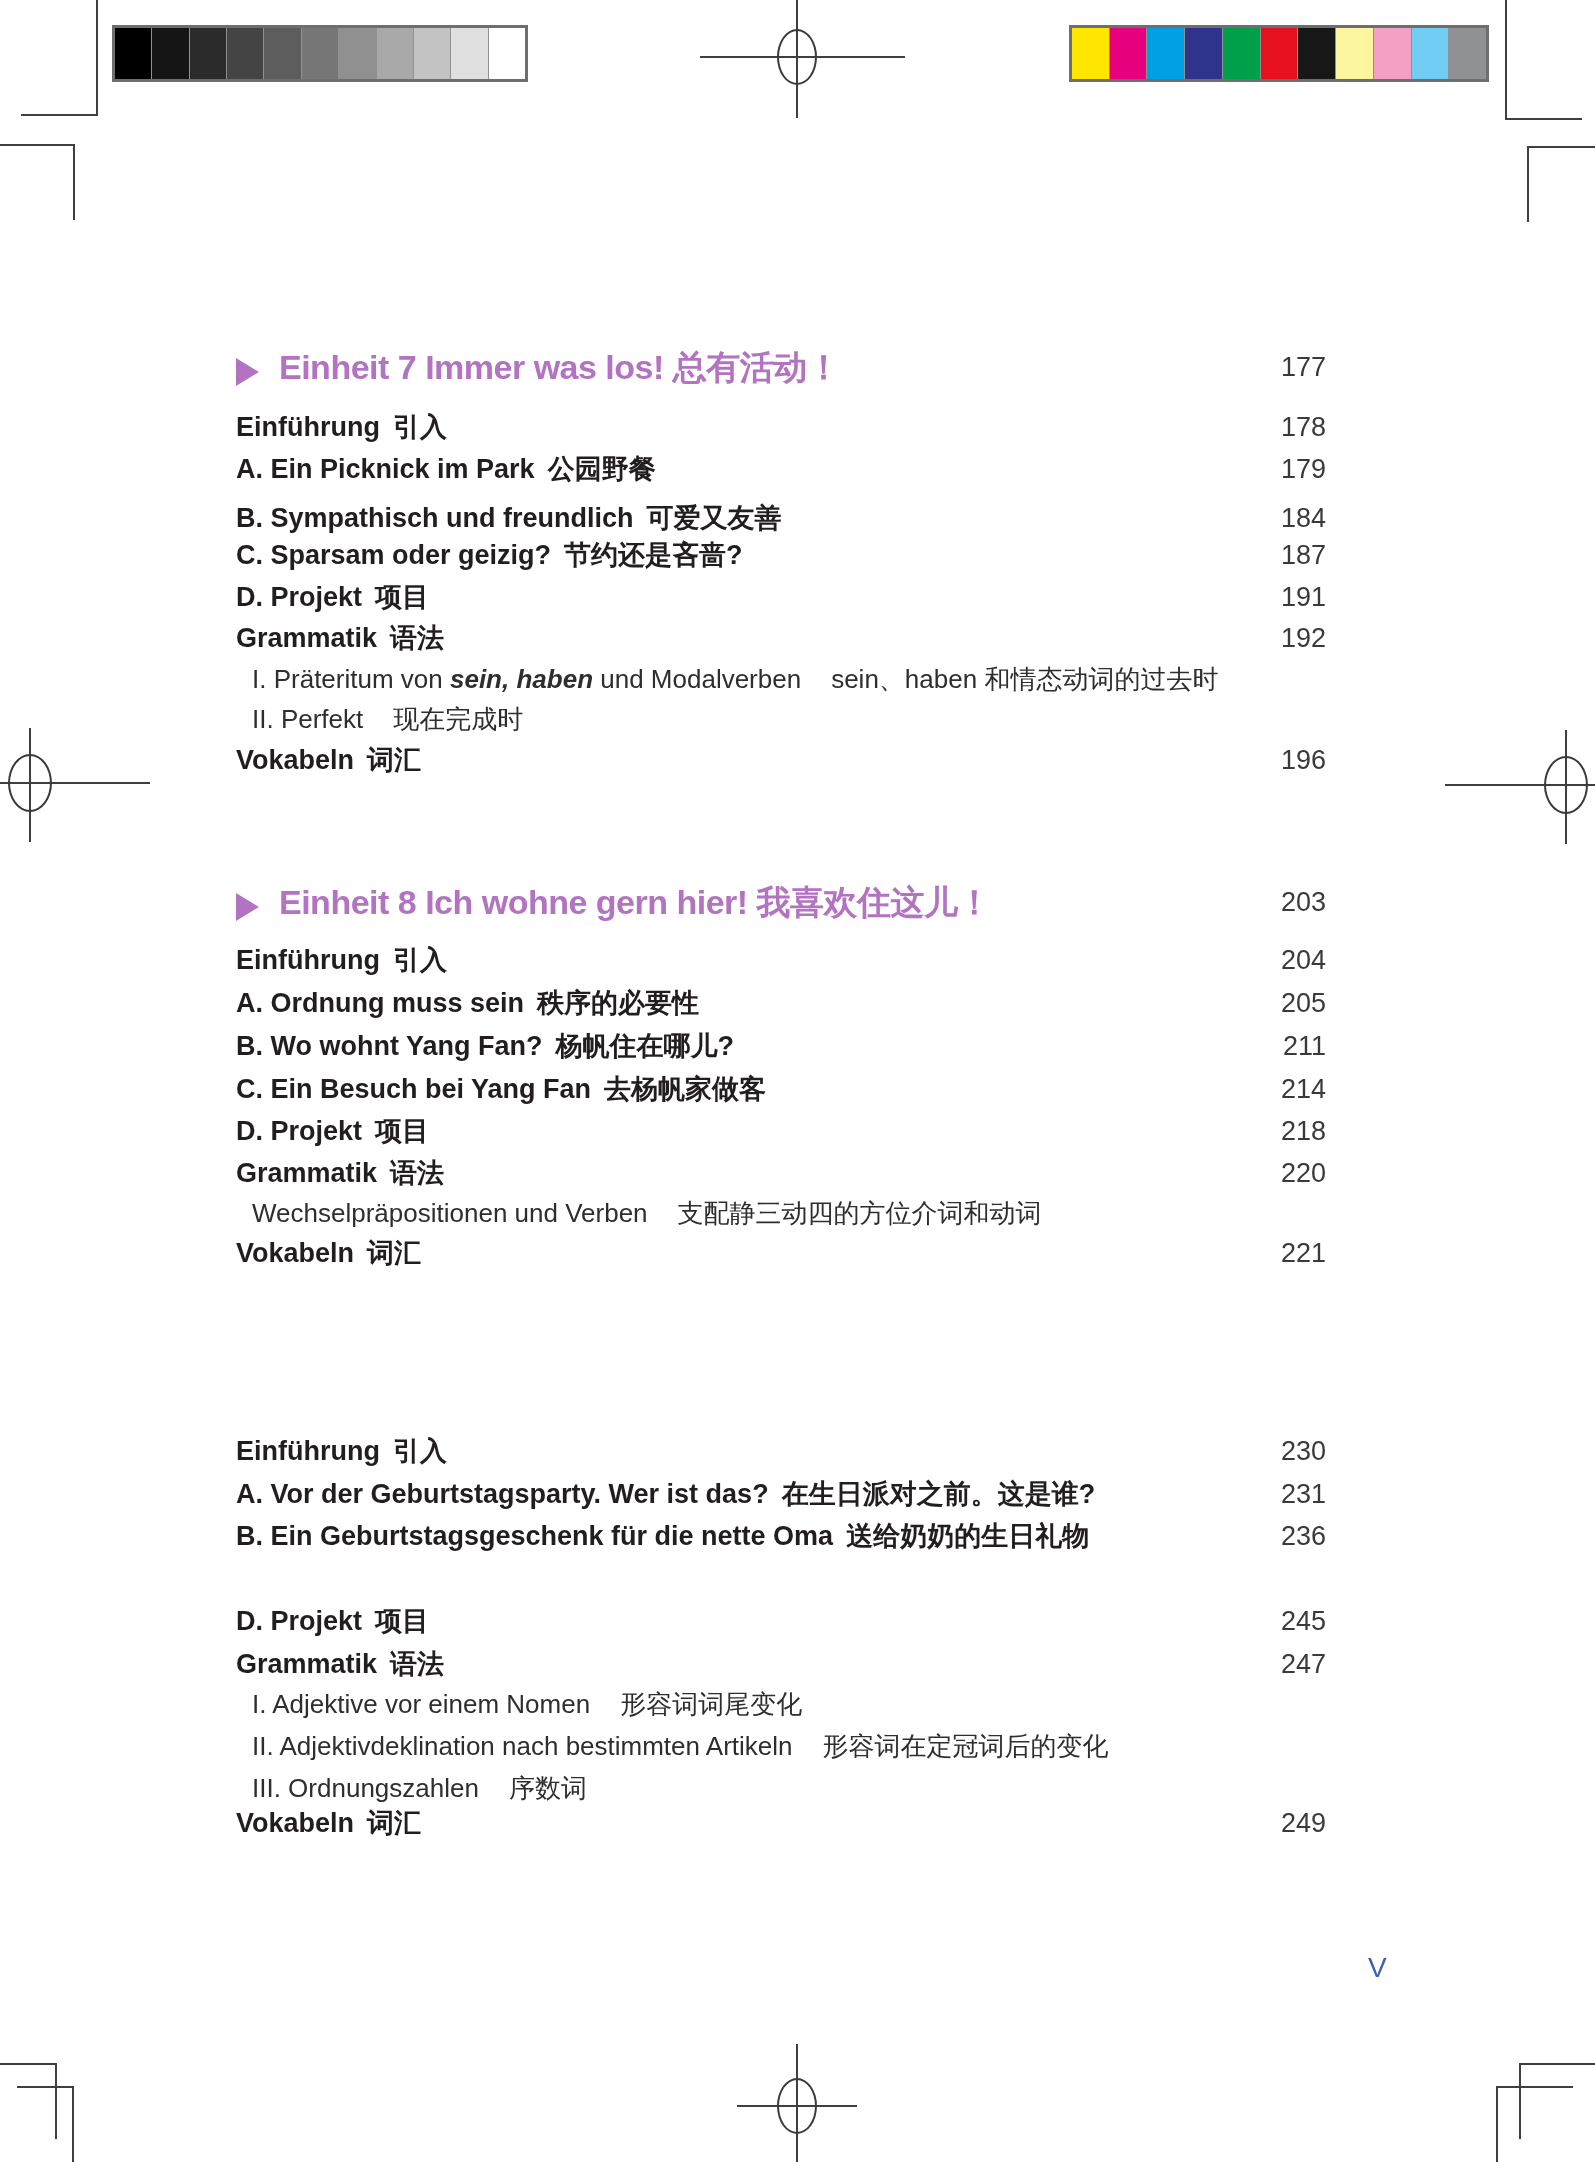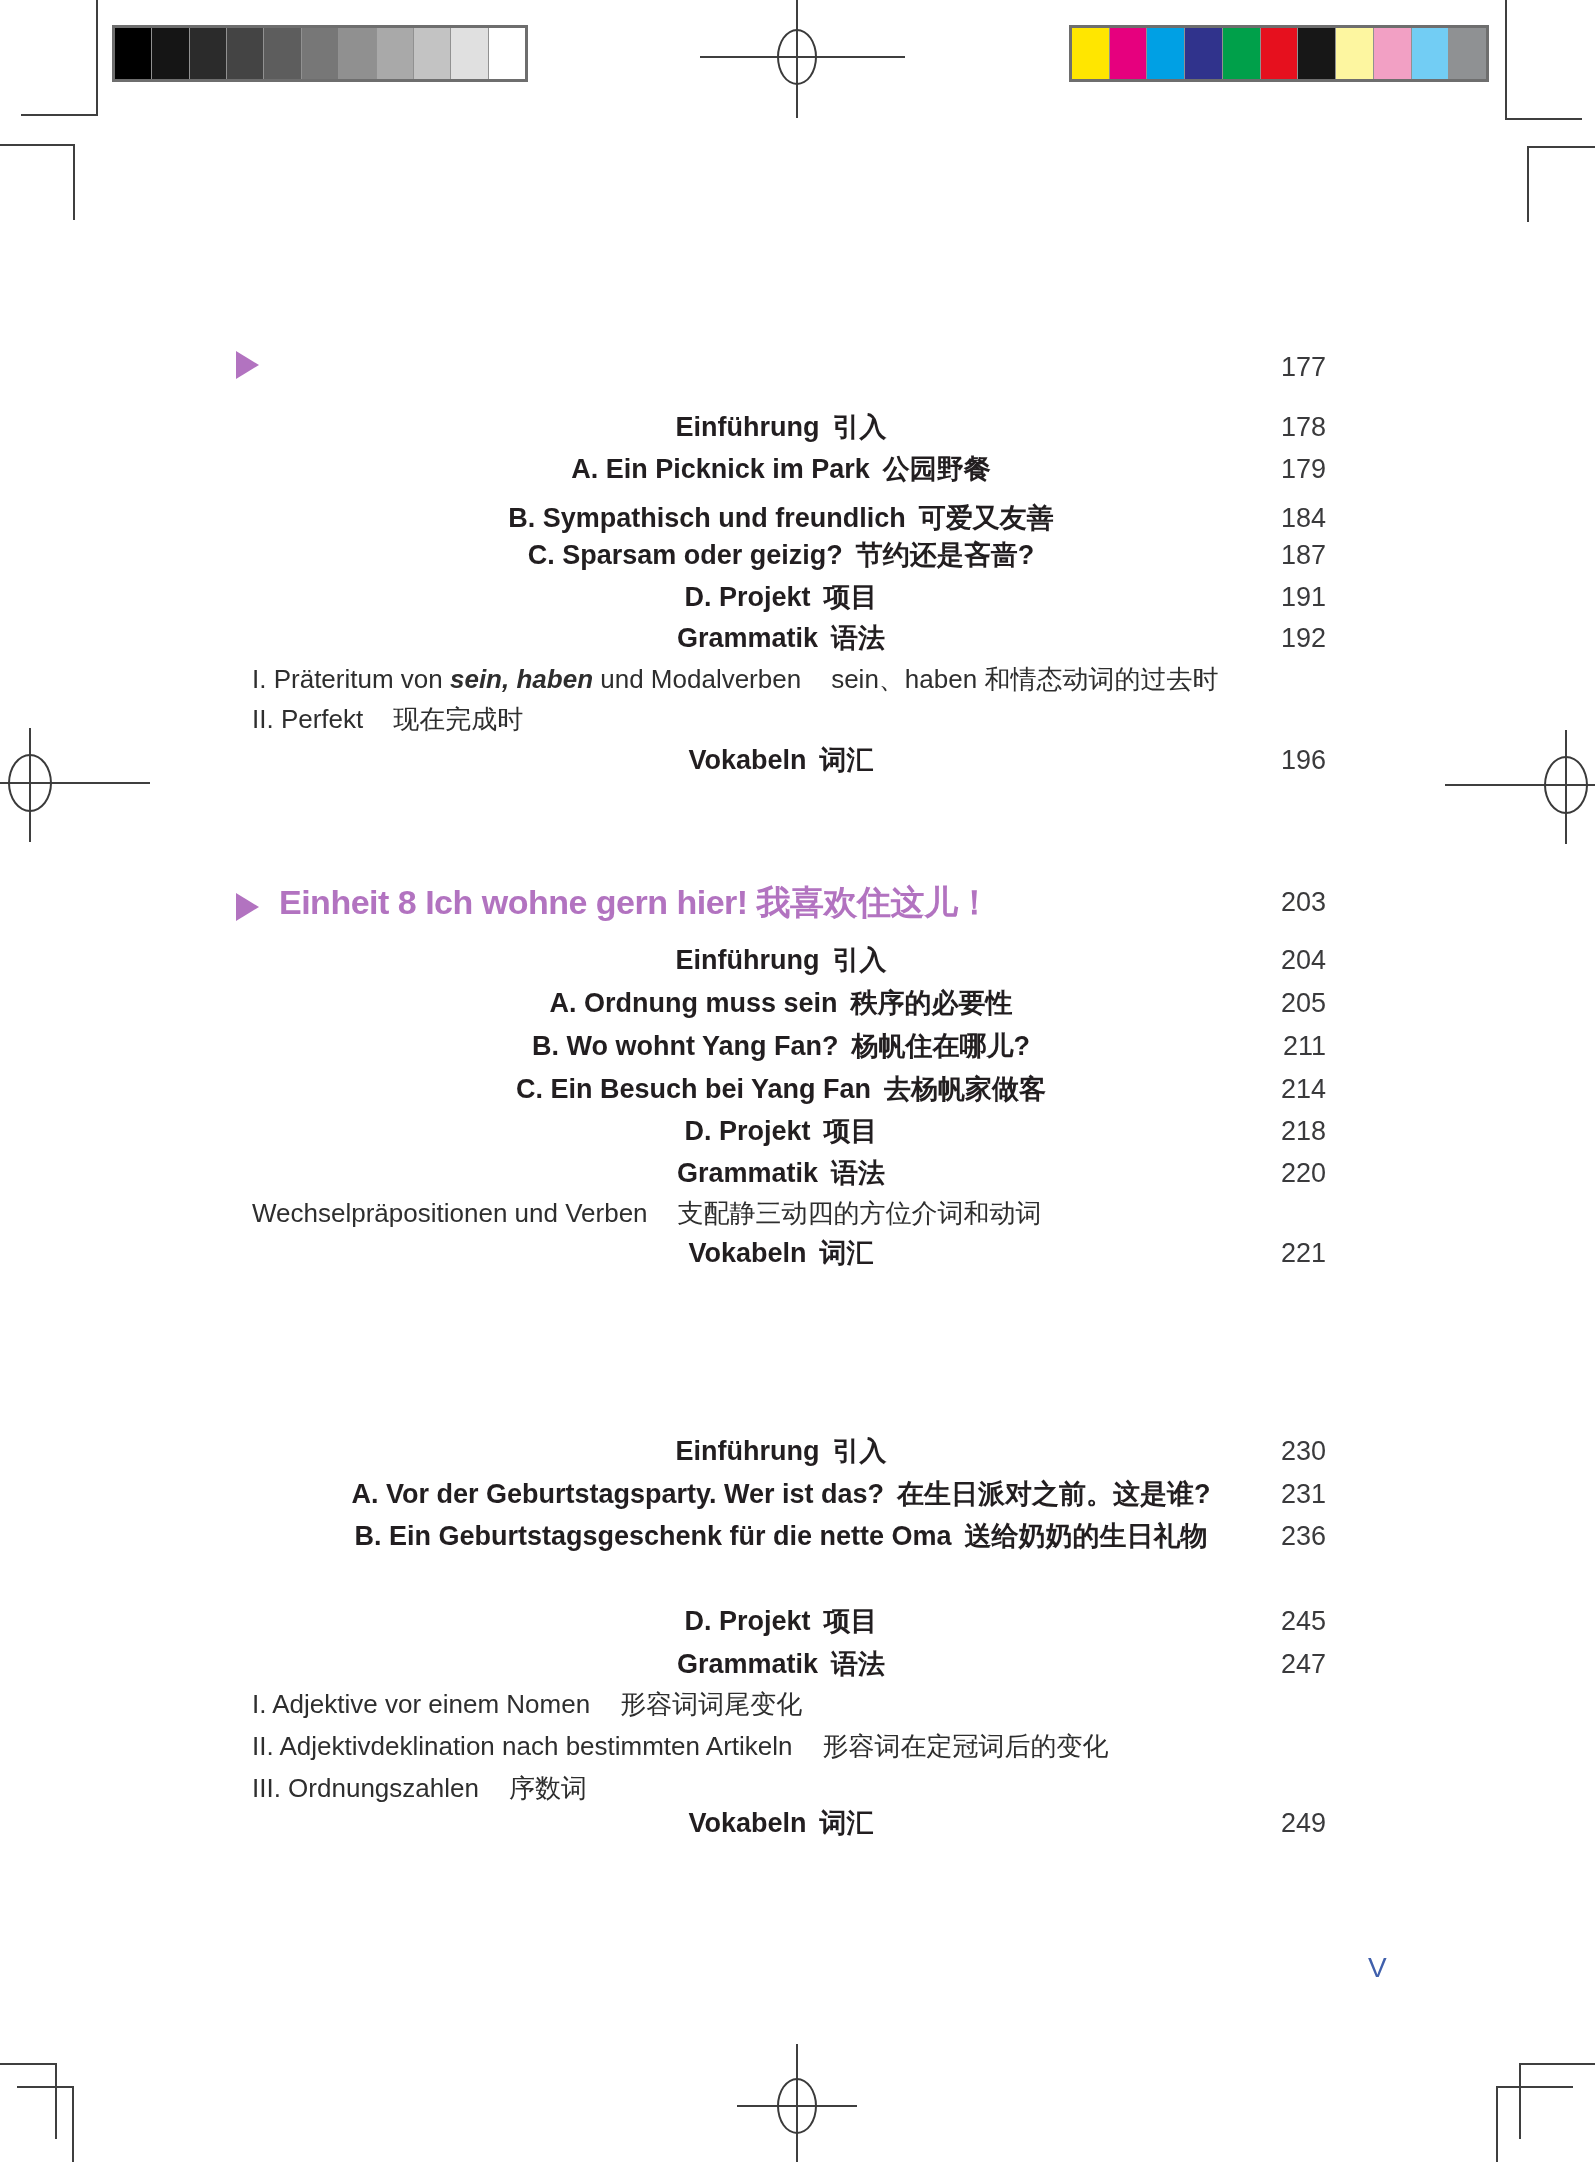--- a/index.html
+++ b/index.html
@@ -36,21 +36,21 @@
   }
   .trow .pg, .row .pg {
     position:absolute; right:0; top:0; font-weight:400; font-size:27px; color:#3a3a3c;
   }
 
   
   .row {
     position:absolute; left:236px; width:1090px; height:42px; line-height:42px;
     white-space:nowrap;
   }
-  .row.bold { font-weight:700; font-size:27px; color:#221e20;text-align:center; }
+  .row.bold { font-weight:700; font-size:27px; color:#221e20; }
   .row.bold .zh { margin-left:13px; }
   .row.sub { font-weight:400; font-size:26px; color:#2e2e2e; padding-left:16px; box-sizing:border-box; }
   .row.sub .zh { margin-left:30px;text-align:right; }
   .row.sub i { font-style:italic;font-weight:bold; }
 
   
   .folio { position:absolute; left:1368px; top:1952px; font-size:28px; font-weight:400; color:#4060ac; }
 </style>
 </head>
 <body>
@@ -114,21 +114,21 @@
       <div class="cell" style="background: rgb(0, 160, 74);"></div>
       <div class="cell" style="background: rgb(230, 16, 30);"></div>
       <div class="cell" style="background: rgb(23, 23, 23);"></div>
       <div class="cell" style="background: rgb(253, 246, 160);"></div>
       <div class="cell" style="background: rgb(242, 160, 196);"></div>
       <div class="cell" style="background: rgb(114, 205, 244);"></div>
       <div class="cell" style="background: rgb(143, 145, 147);"></div>
     </div>
 
   <div class="trow" style="top:343px">
-    <span class="tri"></span>
+    <span class="tri"></span><span class="title">Einheit 7 Immer was los! 总有活动！</span>
     <span class="pg">177</span>
   </div>
 
   <div class="row bold" style="top:406px">
     <span class="de">Einführung</span><span class="zh">引入</span>
     <span class="pg">178</span>
   </div>
   <div class="row bold" style="top:448px">
     <span class="de">A. Ein Picknick im Park</span><span class="zh">公园野餐</span>
     <span class="pg">179</span>

